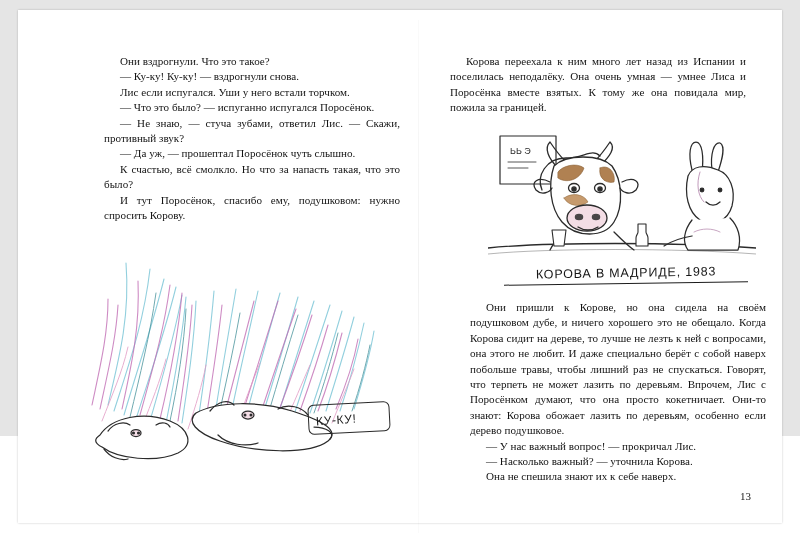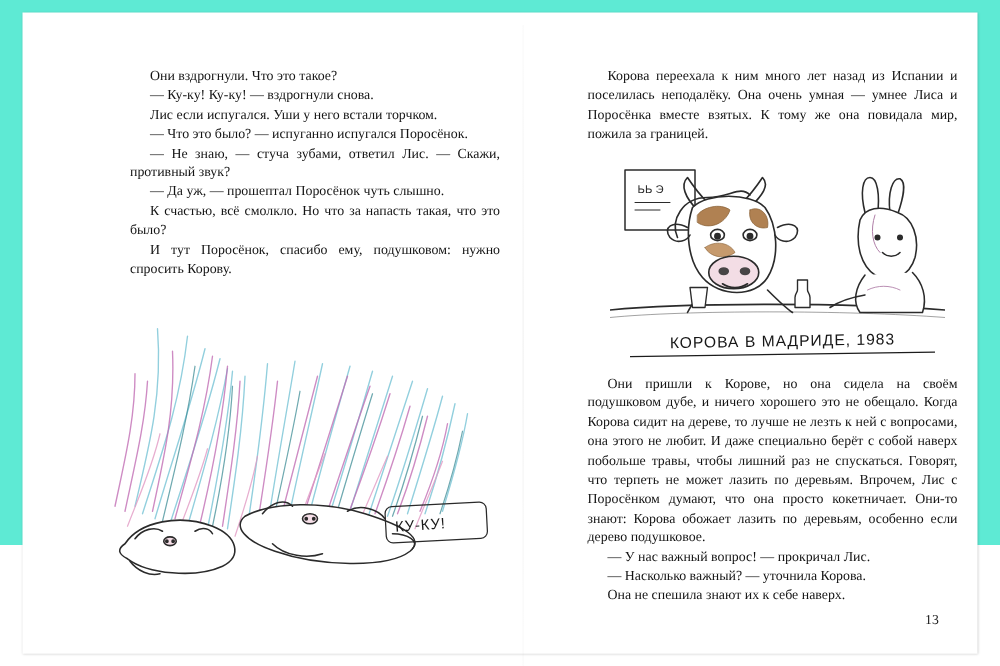--- a/index.html
+++ b/index.html
@@ -10,21 +10,21 @@
   body {
     width: 800px;
     height: 533px;
     overflow: hidden;
     font-family: "Liberation Serif", serif;
   }
   .page {
     position: relative;
     width: 800px;
     height: 436px;
-    background: #5eead4;
+    background: #e5e5e5;
   }
   .spread {
     position: absolute;
     left: 18px;
     top: 10px;
     width: 764px;
     height: 513px;
     background: #ffffff;
     box-shadow: 0 0 2px rgba(0,0,0,0.22);
   }
@@ -42,21 +42,21 @@
     font-size: 11.1px;
     line-height: 15.4px;
     color: #141414;
     text-align: justify;
     text-indent: 16px;
     hyphens: manual;
   }
   p.dash { text-indent: 16px; }
 
   .blockA { position: absolute; left: 86px; top: 44px; width: 296px; }
-  .blockB { position: absolute; left: 452px; top: 44px; width: 296px; }
+  .blockB { position: absolute; left: 432px; top: 44px; width: 296px; }
   .blockC { position: absolute; left: 452px; top: 290px; width: 296px; }
 
   
   .illo-left {
     position: absolute;
     left: 60px;
     top: 225px;
     width: 330px;
     height: 240px;
   }

